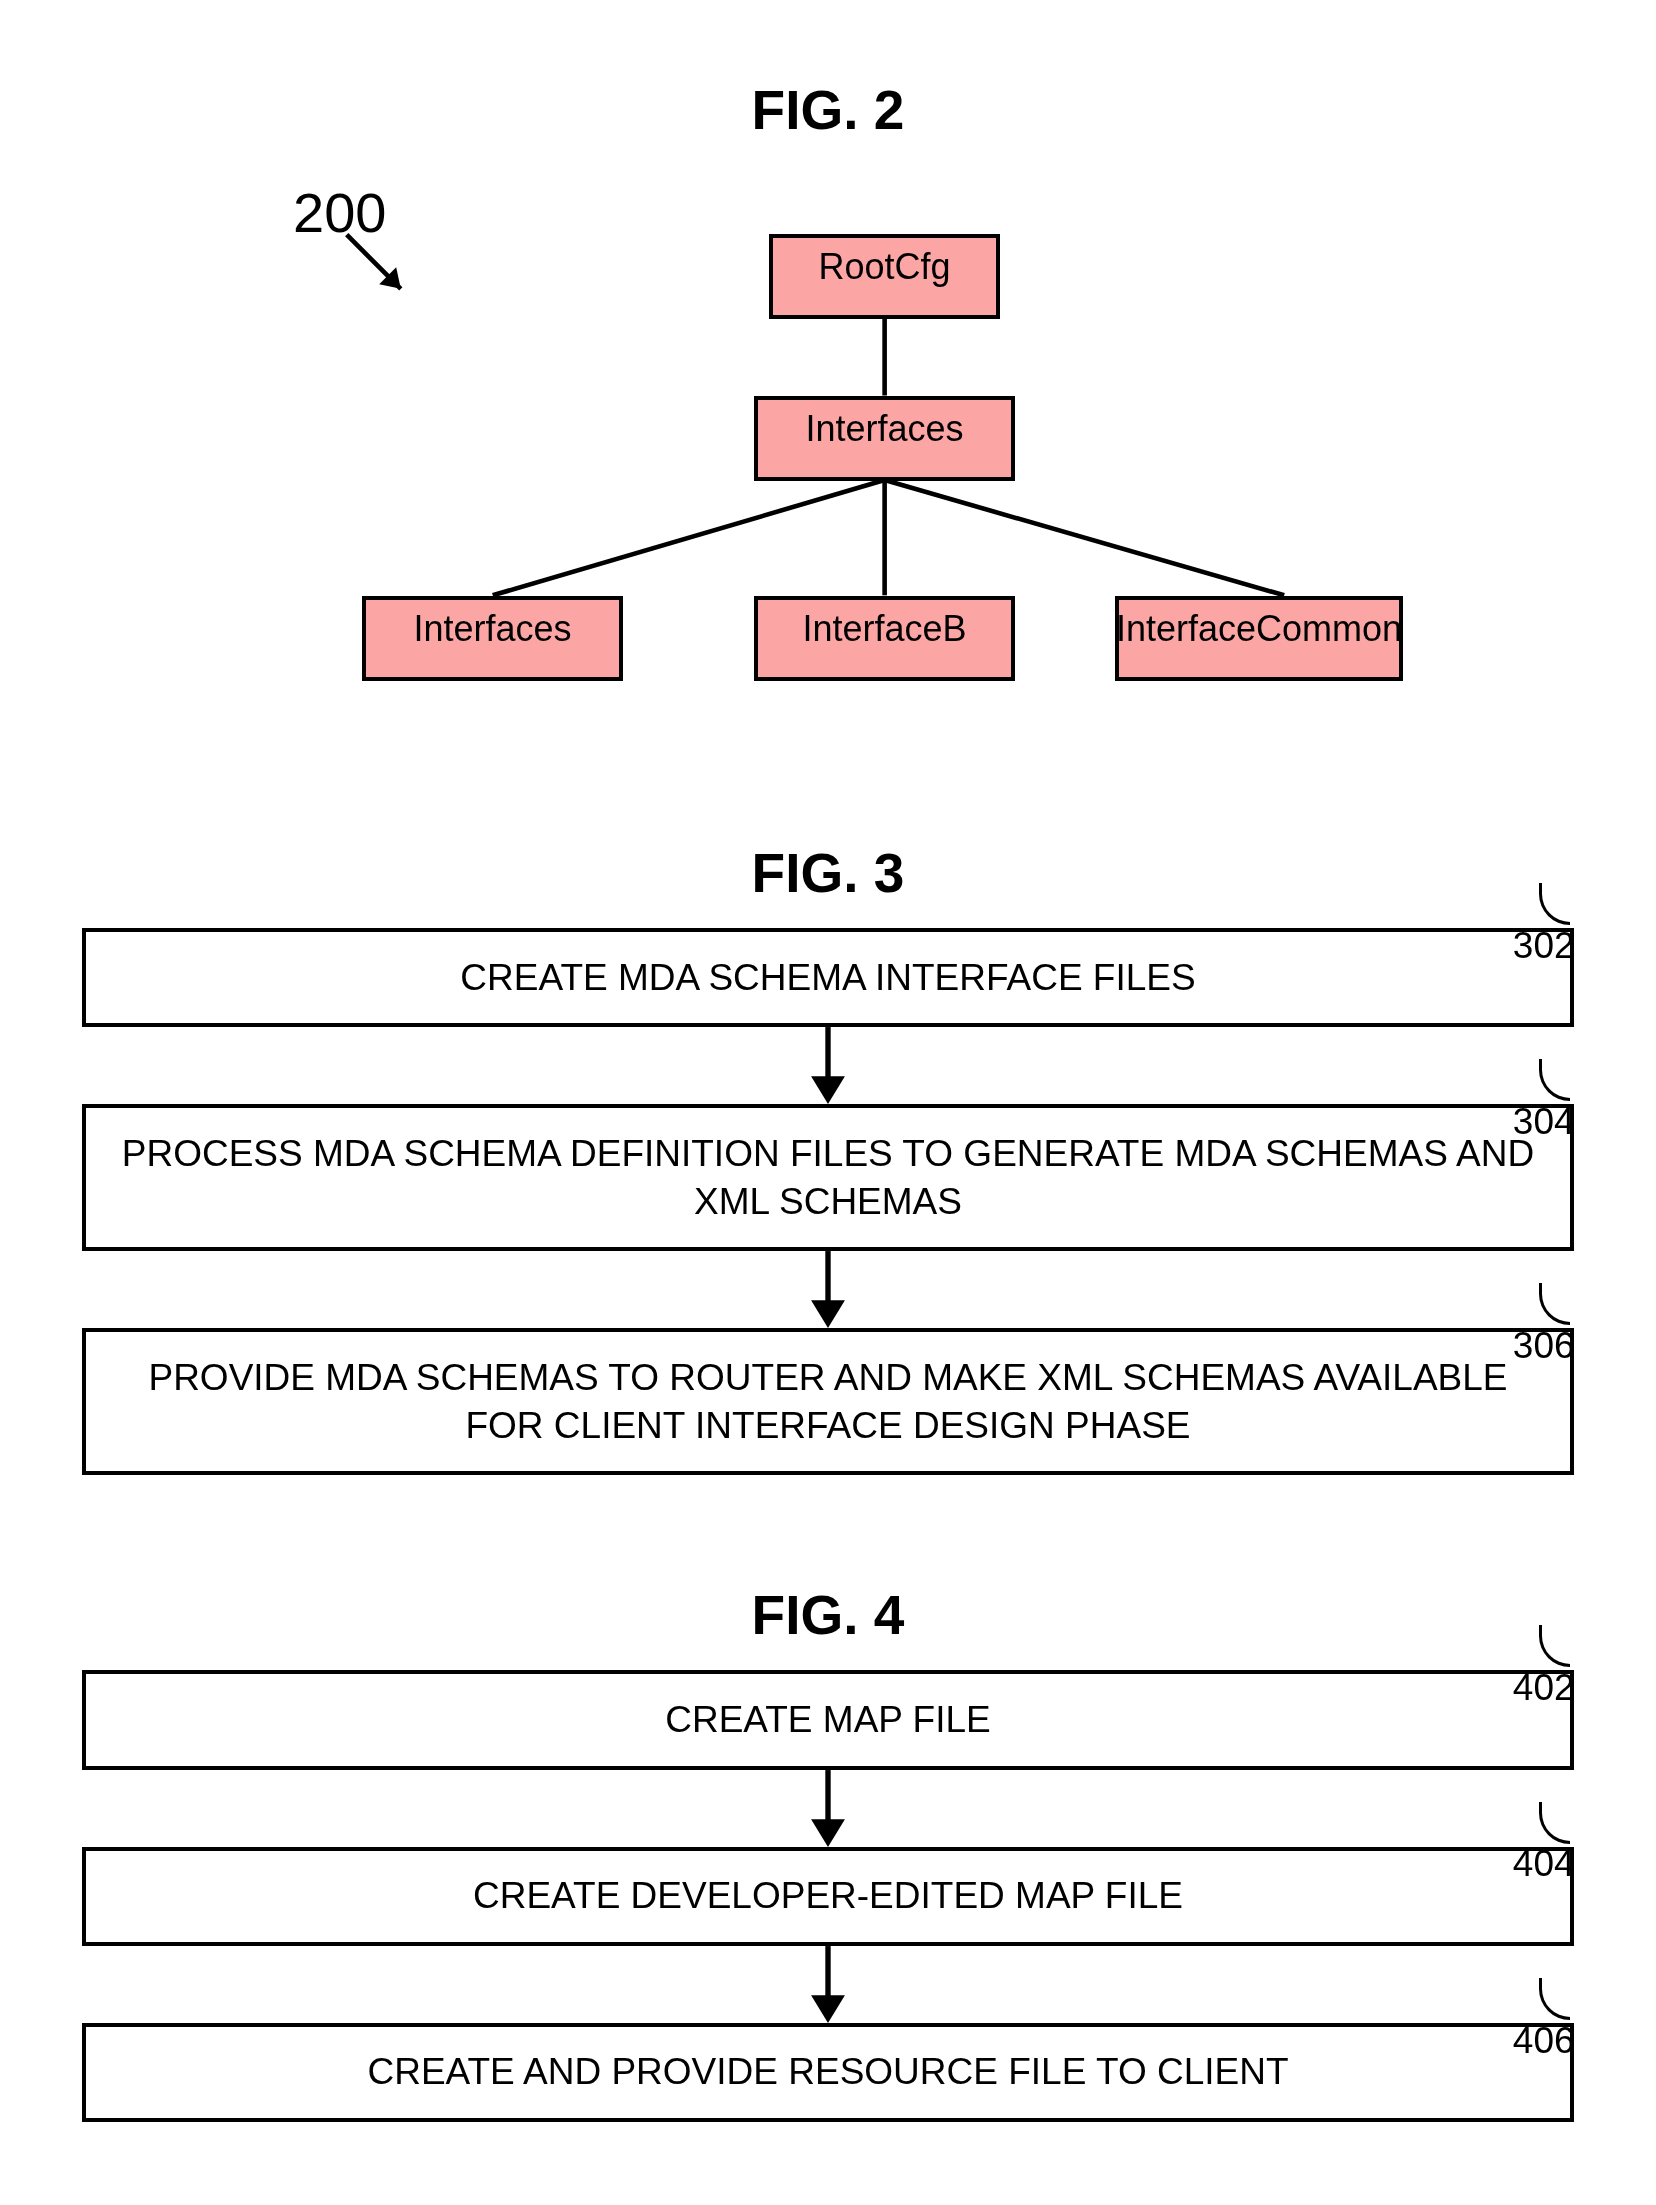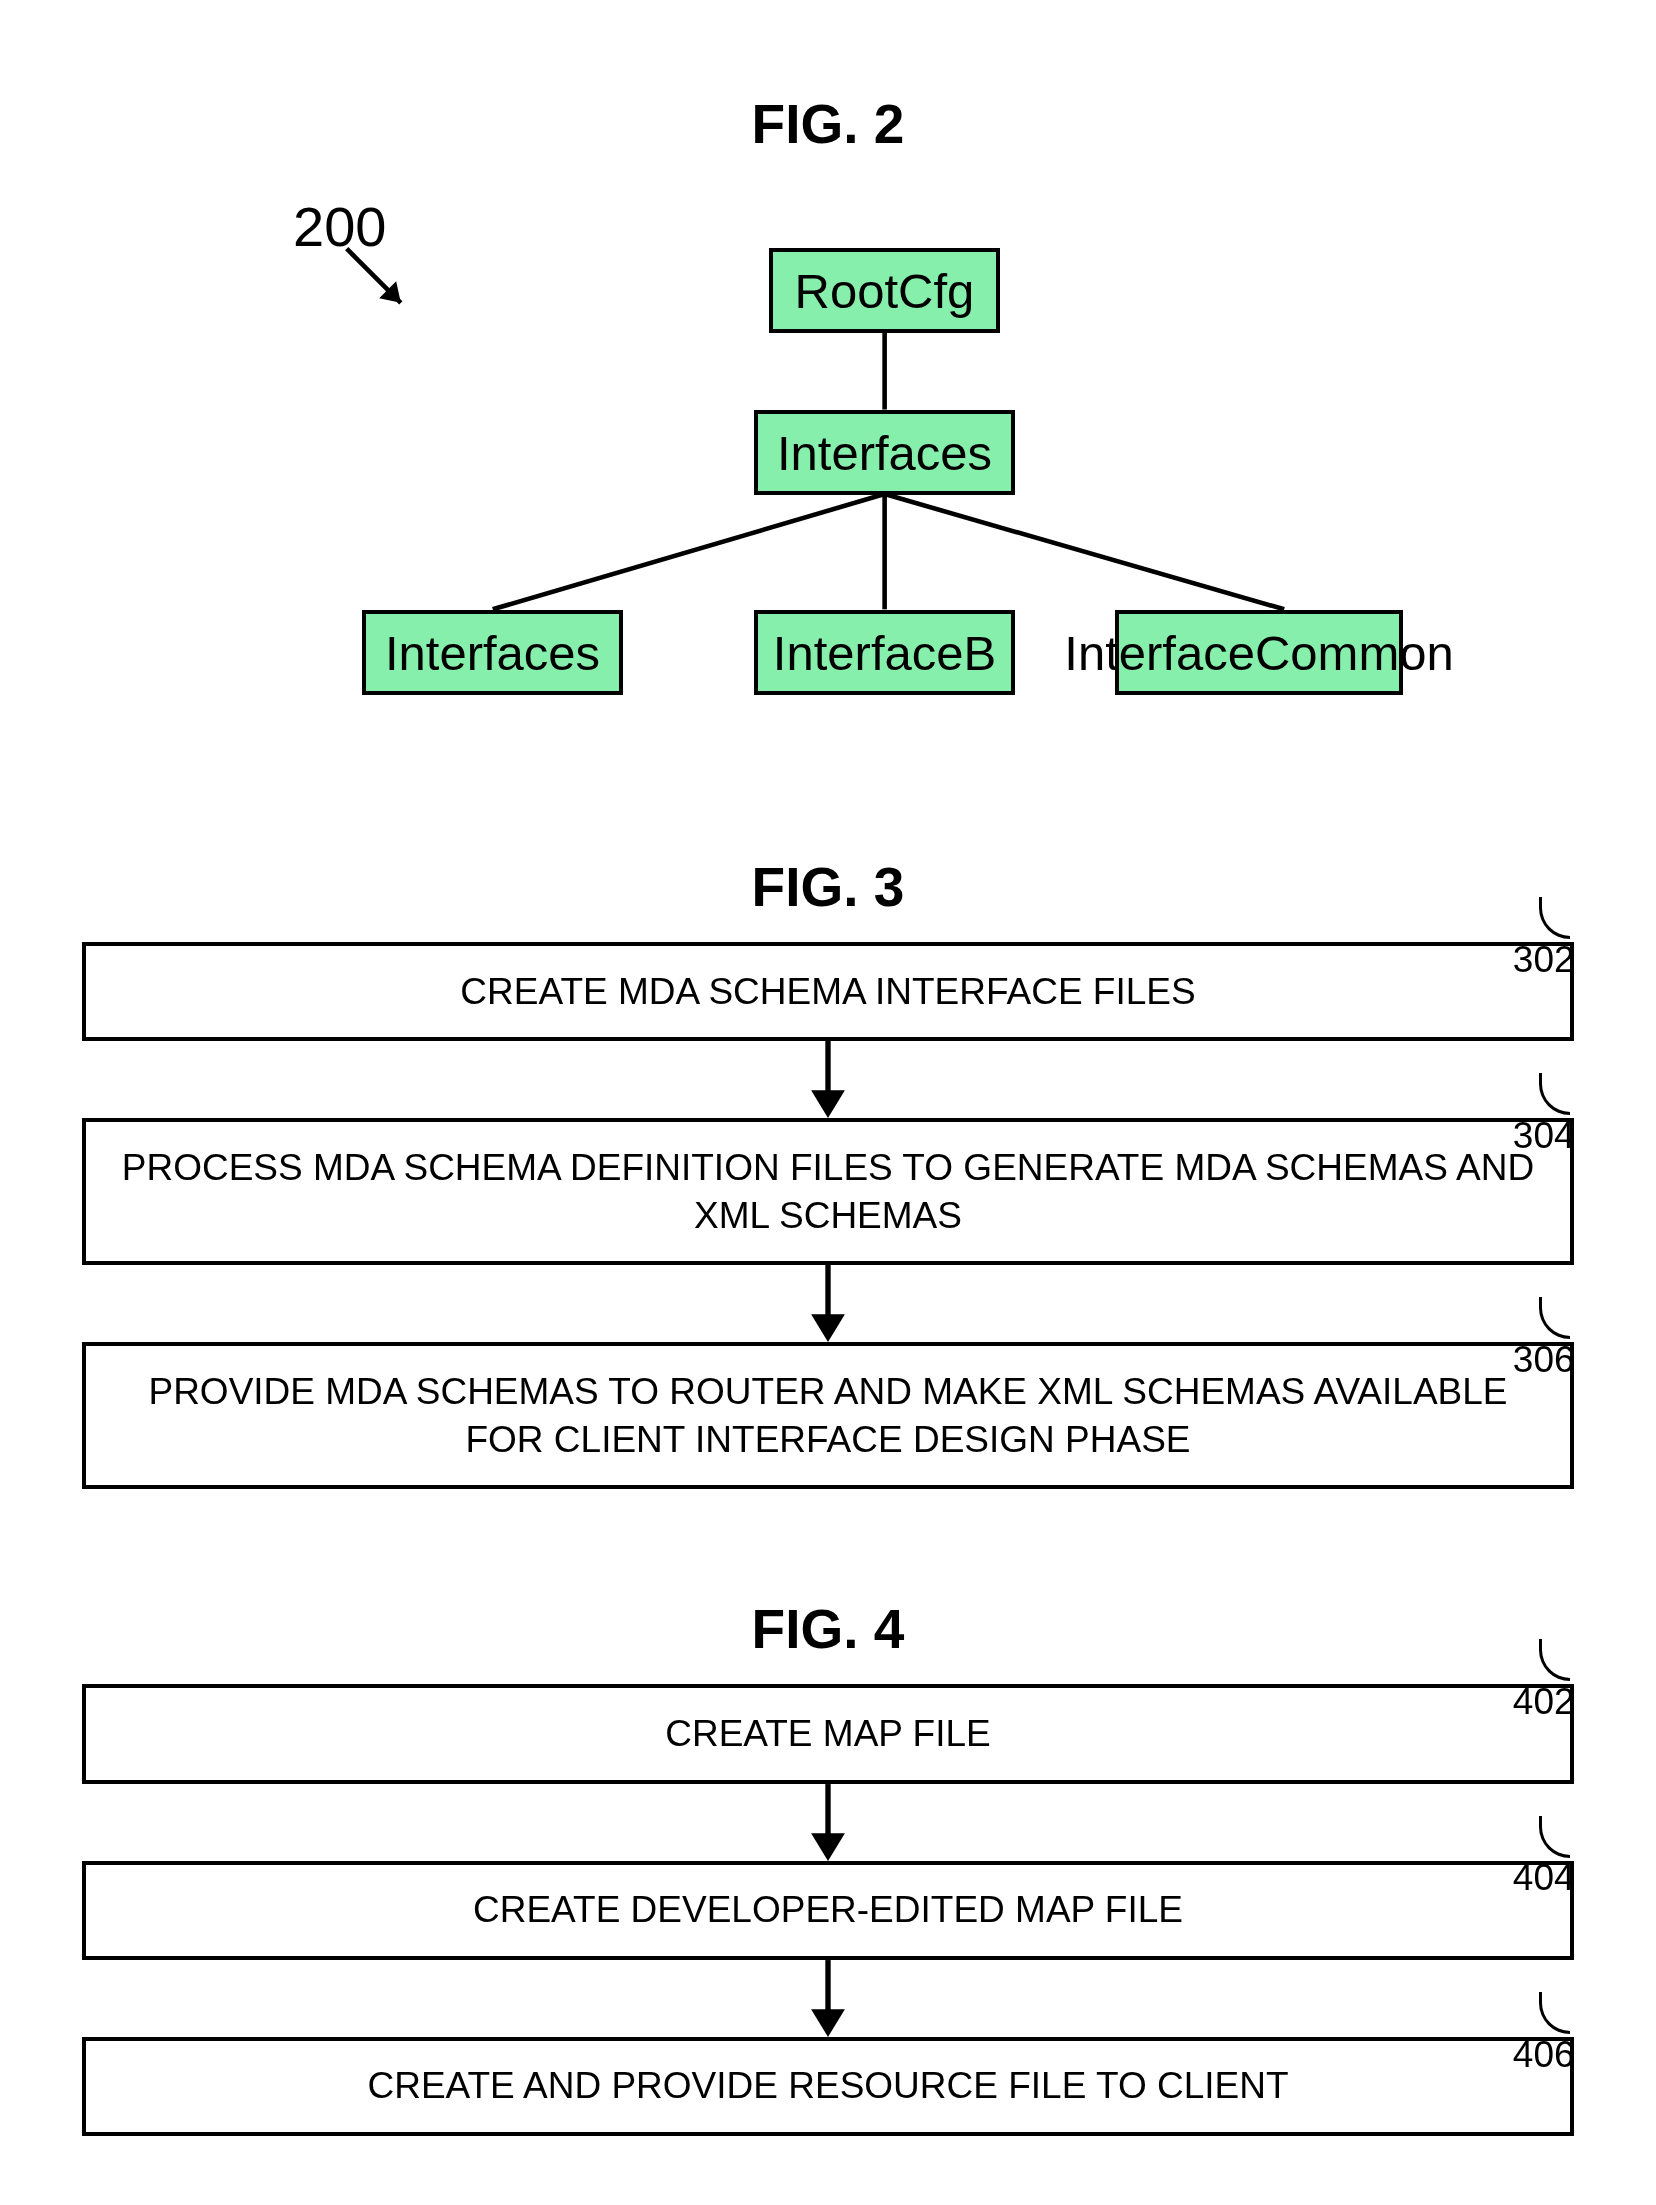--- a/index.html
+++ b/index.html
@@ -6,21 +6,21 @@
   body {
     background: #fff;
     font-family: Arial, Helvetica, sans-serif;
     width: 1656px;
     padding: 46px 62px 92px 62px;
   }
   .fig-title {
     text-align: center;
     font-weight: bold;
     font-size: 55px;
-    margin-top: 46px;
+    margin-top: 32px;
     margin-bottom: 23px;
   }
   
   .fig2 {
     position: relative;
     width: 100%;
     height: 584px;
     margin-bottom: 92px;
   }
   .fig2-ref {
@@ -30,24 +30,24 @@
     font-size: 56px;
   }
   .fig2-arrow {
     position: absolute;
     left: 277px;
     top: 62px;
   }
   .tree-box {
     position: absolute;
     border: 4.6px solid #000;
-    background: #86efac;
-    font-size: 49px;
+    background: #fca5a5;
+    font-size: 36px;
     display: flex;
-    align-items: center;
+    align-items: flex-start;
     justify-content: center;
     padding: 7.7px 15.4px;
   }
   .fig2-svg { position:absolute; left:0; top:0; }
 
   
   .flow-section {
     position: relative;
     margin: 0 auto 108px auto;
     width: 1492px;

